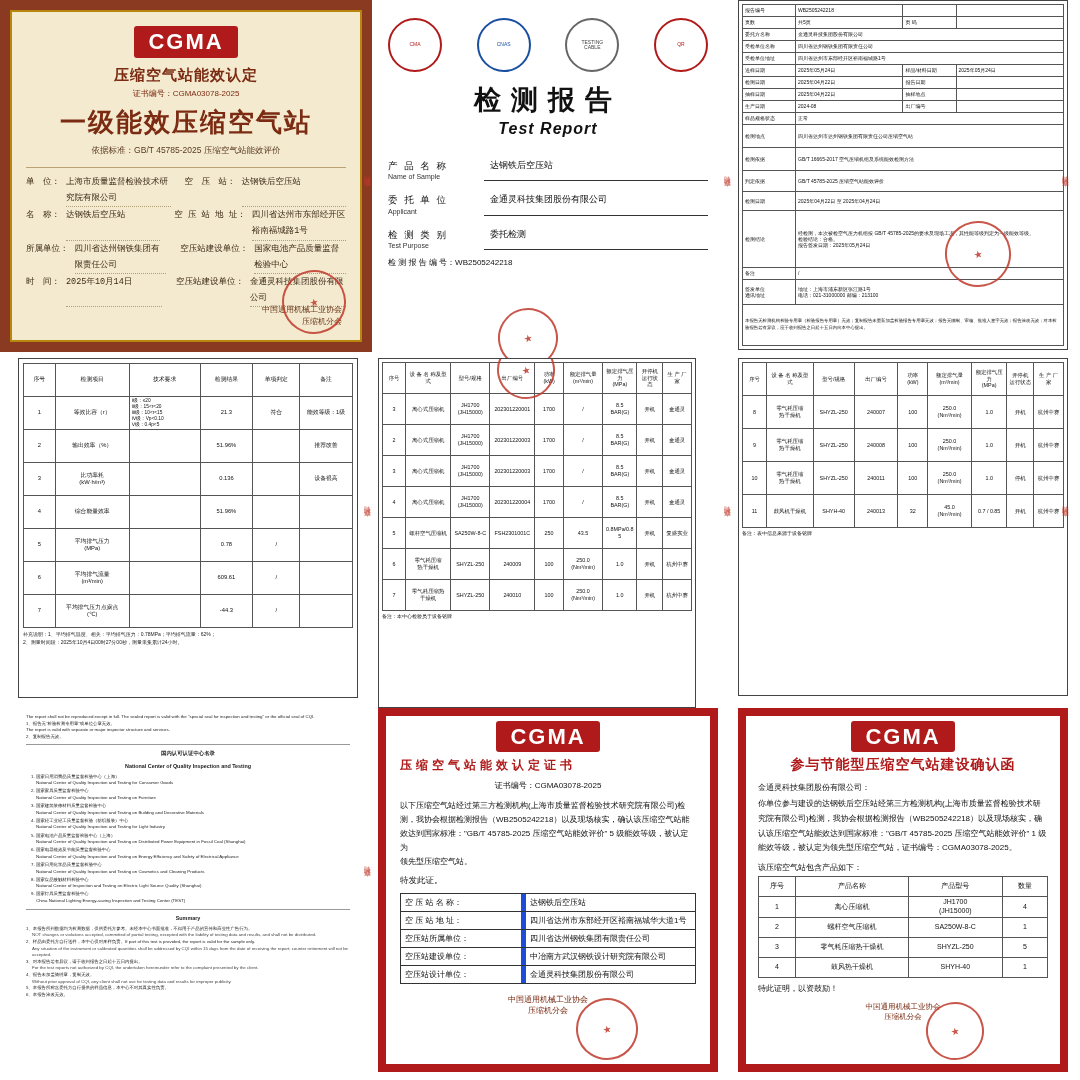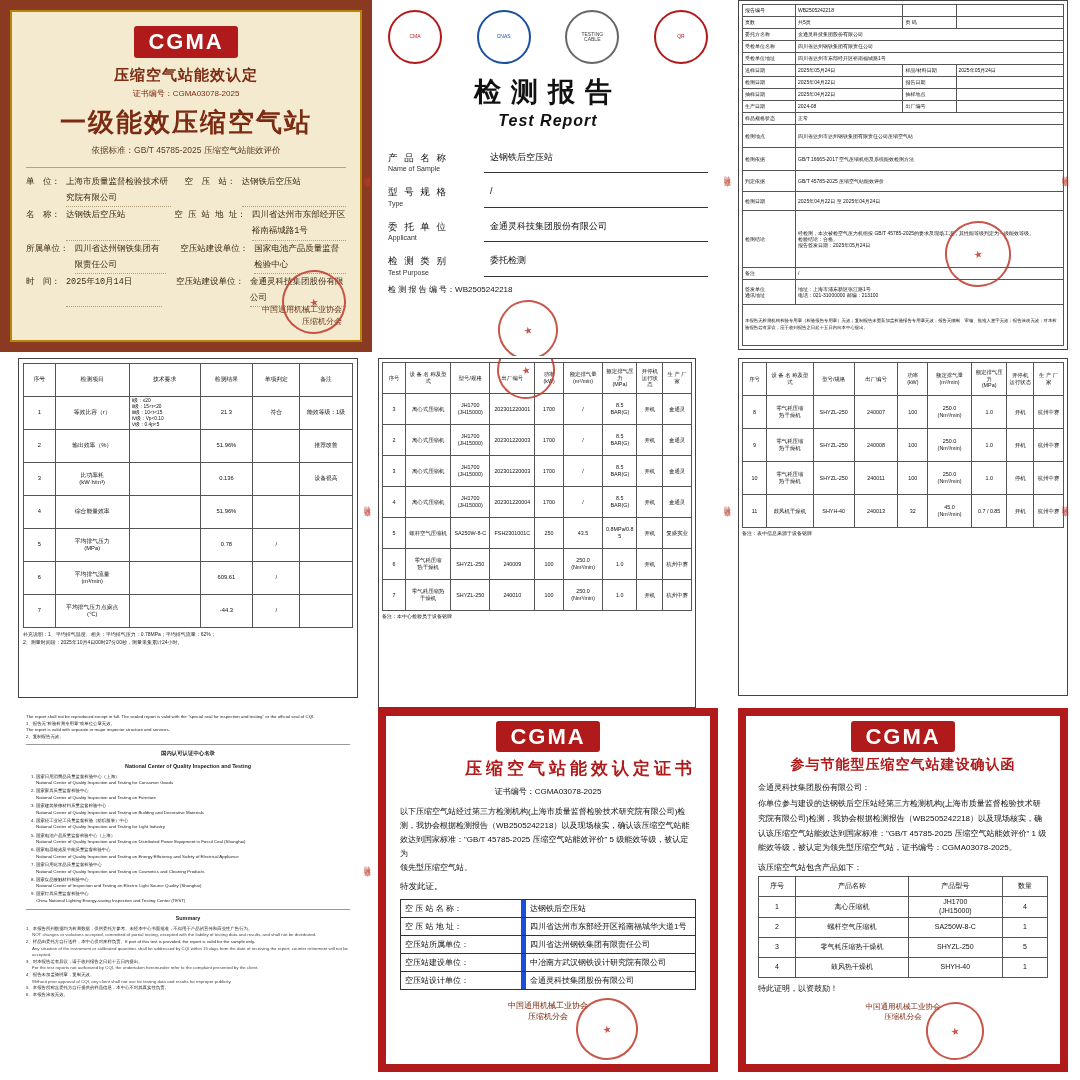--- a/index.html
+++ b/index.html
@@ -38,21 +38,21 @@
   table.g{border-collapse:collapse;width:100%;table-layout:fixed;}
   table.g td,table.g th{border:1px solid #555;font-size:6.2px;padding:1px 2px;
     text-align:center;vertical-align:middle;color:#111;line-height:1.25;word-break:break-all;}
 
   
   #tbl1{left:18px;top:358px;width:340px;height:340px;border:1px solid #444;padding:4px;}
   #tbl1 table.g td{height:30px;font-size:5.8px;}
   #tbl1 .note{font-size:5px;line-height:1.5;margin-top:3px;color:#222;}
 
   
-  #report{left:378px;top:4px;width:340px;height:352px;padding:6px 10px;}
+  #report{left:378px;top:12px;width:340px;height:352px;padding:6px 10px;}
   #report .badges{display:flex;justify-content:space-between;align-items:flex-start;height:58px;}
   .badge{width:50px;height:50px;border-radius:50%;border:2px solid #1a4fa0;
     display:flex;align-items:center;justify-content:center;font-size:5px;color:#1a4fa0;text-align:center;line-height:1.1;}
   .badge.red{border-color:#b01a1a;color:#b01a1a;}
   .badge.grey{border-color:#666;color:#444;}
   #report .title-cn{text-align:center;font-size:27px;font-weight:bold;letter-spacing:10px;margin-top:6px;}
   #report .title-en{text-align:center;font-size:16px;font-style:italic;font-weight:bold;margin-top:2px;letter-spacing:1px;}
   #report .frows{margin-top:22px;font-size:9px;line-height:1.3;}
   #report .frow{display:flex;margin-bottom:13px;}
   #report .fl{width:96px;}
@@ -78,21 +78,21 @@
   #annex{left:18px;top:708px;width:340px;height:364px;padding:6px 8px;font-size:4.4px;line-height:1.5;color:#222;}
   #annex .hr{border-top:1px solid #999;margin:4px 0;}
   #annex .ctr{text-align:center;font-weight:bold;font-size:5.4px;margin:4px 0;}
   #annex ol{margin:2px 0 2px 10px;padding:0;}
   #annex li{margin-bottom:1.5px;}
   #annex .sub{color:#444;margin-left:6px;}
 
   
   #cert2{left:378px;top:708px;width:340px;height:364px;border:8px solid #b01a1a;padding:8px 14px;}
   #cert2 .logo-wrap{text-align:center;}
-  #cert2 .t-main{text-align:right;font-size:17px;font-weight:bold;color:#b01a1a;letter-spacing:4px;margin-top:7px;}
+  #cert2 .t-main{text-align:left;font-size:12px;font-weight:bold;color:#b01a1a;letter-spacing:4px;margin-top:7px;}
   #cert2 .t-no{text-align:center;font-size:8px;margin-top:6px;}
   #cert2 .para{font-size:8px;line-height:1.75;margin-top:8px;text-indent:0;}
   #cert2 .special{font-size:8.5px;margin-top:6px;}
   #cert2 .box{border:1px solid #333;margin-top:6px;font-size:8px;}
   #cert2 .box .r{display:flex;border-bottom:1px solid #333;}
   #cert2 .box .r:last-child{border-bottom:none;}
   #cert2 .box .k{width:112px;padding:3px 4px;border-right:5px solid #1d4ed8;}
   #cert2 .box .v{flex:1;padding:3px 4px;}
   #cert2 .sign{text-align:center;font-size:8px;margin-top:10px;color:#7a2b12;line-height:1.4;}
 
@@ -160,27 +160,20 @@
   </div>
   <div class="title-cn">检测报告</div>
   <div class="title-en">Test Report</div>
   <div class="frows">
     <div class="frow">
       <div class="fl">
           <div class="cn">产 品 名 称</div>
           <div class="en">Name of Sample</div>
         </div>
       <div class="fv">达钢铁后空压站</div>
-    </div>
-    <div class="frow">
-      <div class="fl">
-          <div class="cn">型 号 规 格</div>
-          <div class="en">Type</div>
-        </div>
-      <div class="fv">/</div>
     </div>
     <div class="frow">
       <div class="fl">
           <div class="cn">委 托 单 位</div>
           <div class="en">Applicant</div>
         </div>
       <div class="fv">金通灵科技集团股份有限公司</div>
     </div>
     <div class="frow">
       <div class="fl">

